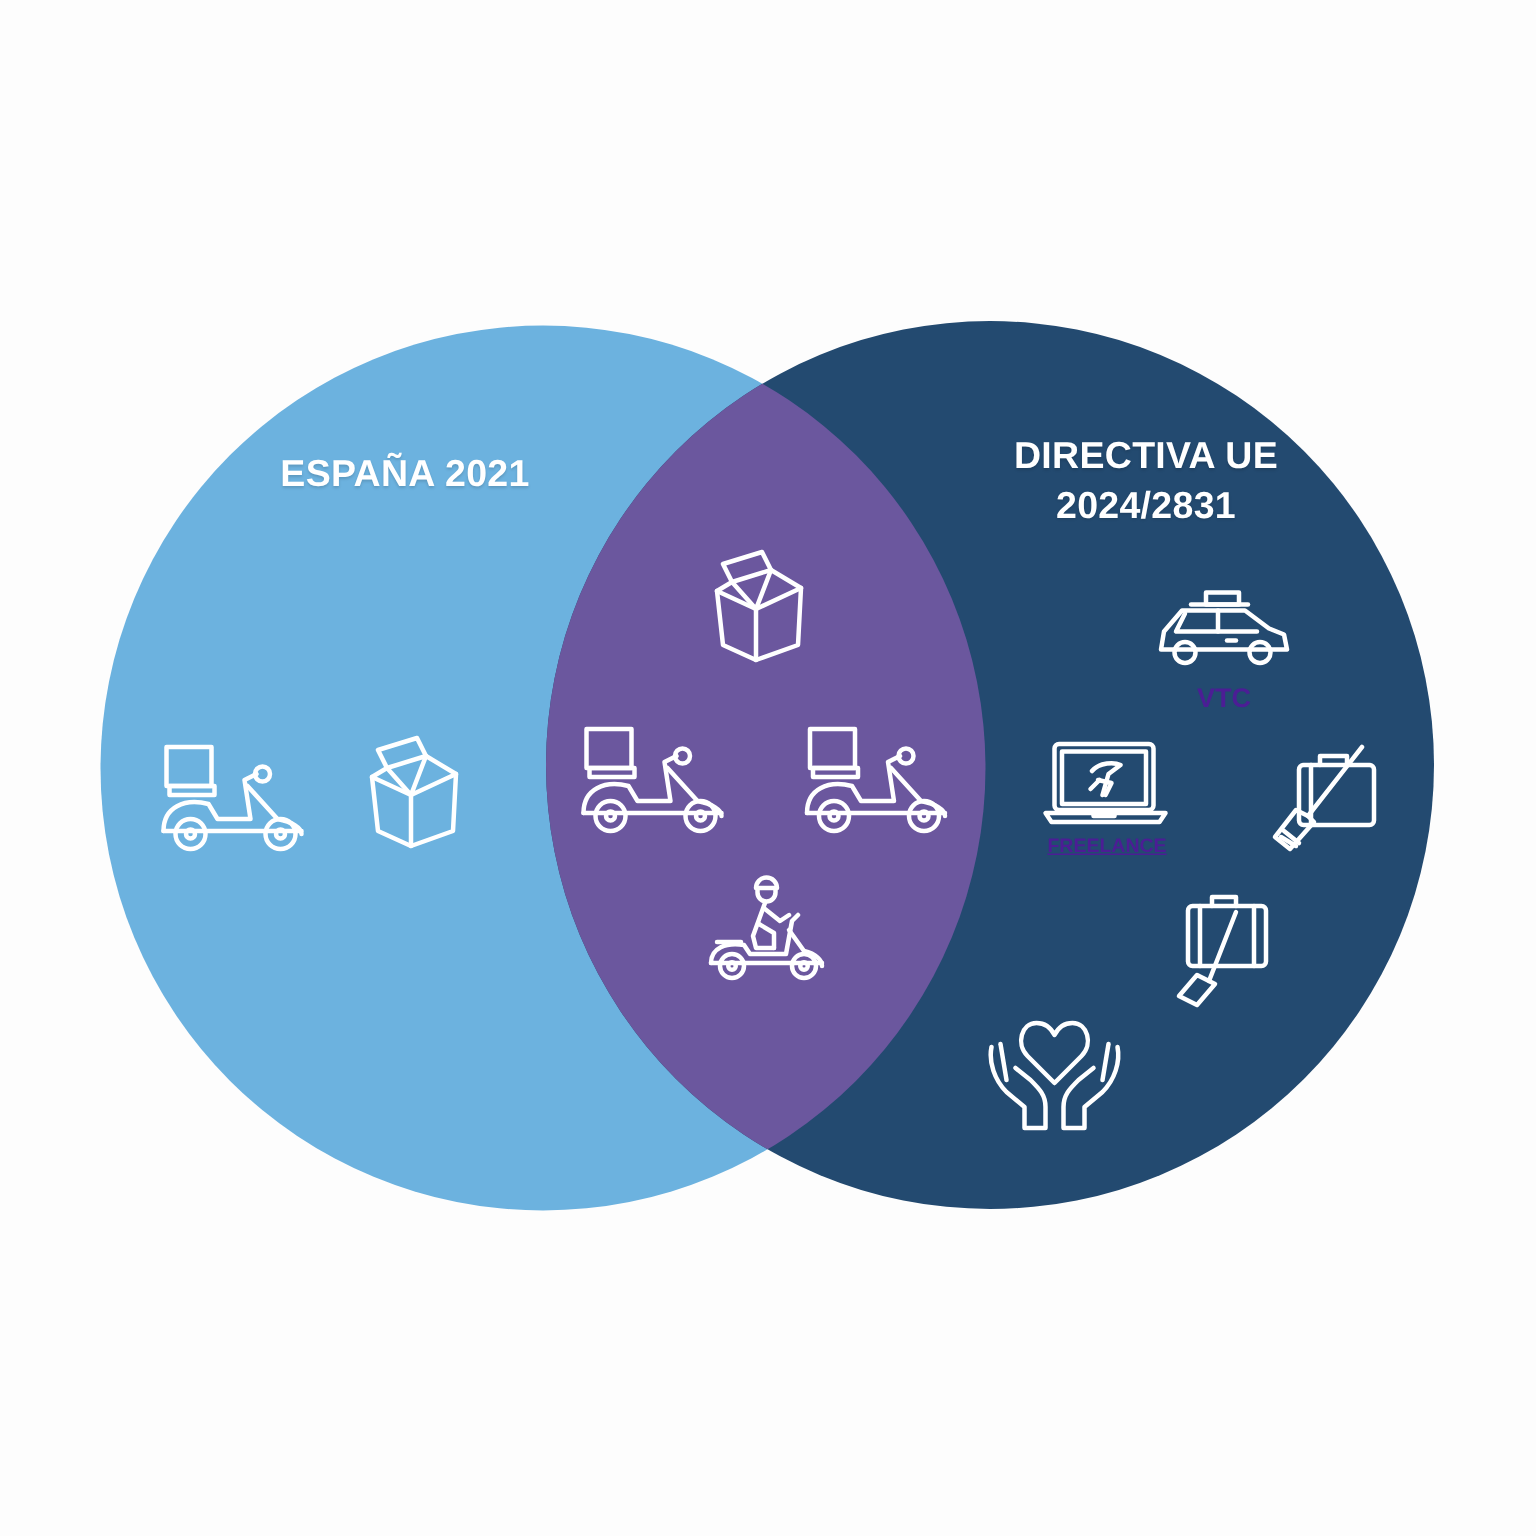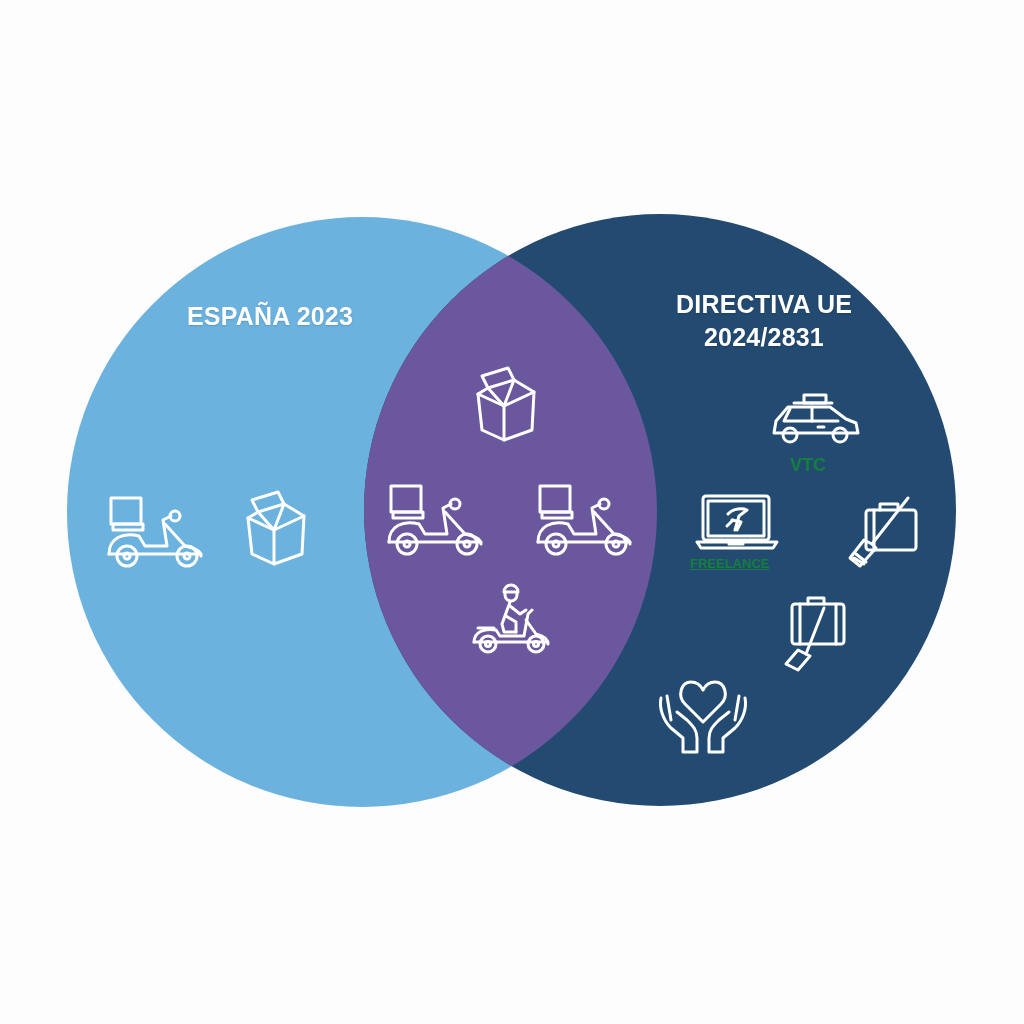--- a/index.html
+++ b/index.html
@@ -9,21 +9,21 @@
   .label {
     position: absolute; color: #ffffff; font-weight: 700; text-align: center;
     font-size: 25px; line-height: 33px; letter-spacing: 0.2px;
     font-family: "Liberation Sans", "DejaVu Sans", sans-serif;
     text-shadow: 0 1px 2px rgba(0,0,0,0.15);
   }
   .label span { display: block; }
   .icon { position: absolute; }
   .icon svg { display: block; overflow: visible; }
   .icon-caption {
-    position: absolute; color: #15803d; font-weight: 700; 
+    position: absolute; color: #4c1d95; font-weight: 700; text-align: center;
     font-family: "Liberation Sans", "DejaVu Sans", sans-serif;
   }
   .stroke { fill: none; stroke: #ffffff; stroke-width: 3; stroke-linecap: round; stroke-linejoin: round; }
 </style>
 </head>
 <body>
 
 <div id="venn">
   <svg width="1024" height="1024" viewBox="0 0 1024 1024">
     <defs>
@@ -31,21 +31,21 @@
           <circle cx="362" cy="512" r="295"></circle>
         </clipPath>
     </defs>
     <circle cx="362" cy="512" r="295" fill="#6cb2df"></circle>
     <circle cx="660" cy="510" r="296" fill="#234a70"></circle>
     <circle cx="660" cy="510" r="296" fill="#6b579e" clip-path="url(#clipLeft)"></circle>
   </svg>
 
   
   <div class="label" style="left:150px; top:300px; width:240px;">
-    <span>ESPAÑA 2023</span>
+    <span>ESPAÑA 2021</span>
   </div>
 
   
   <div class="label" style="left:644px; top:288px; width:240px;">
     <span>DIRECTIVA UE</span>
     <span>2024/2831</span>
   </div>
 
   
   <div class="icon" style="left:105px; top:494px;">

